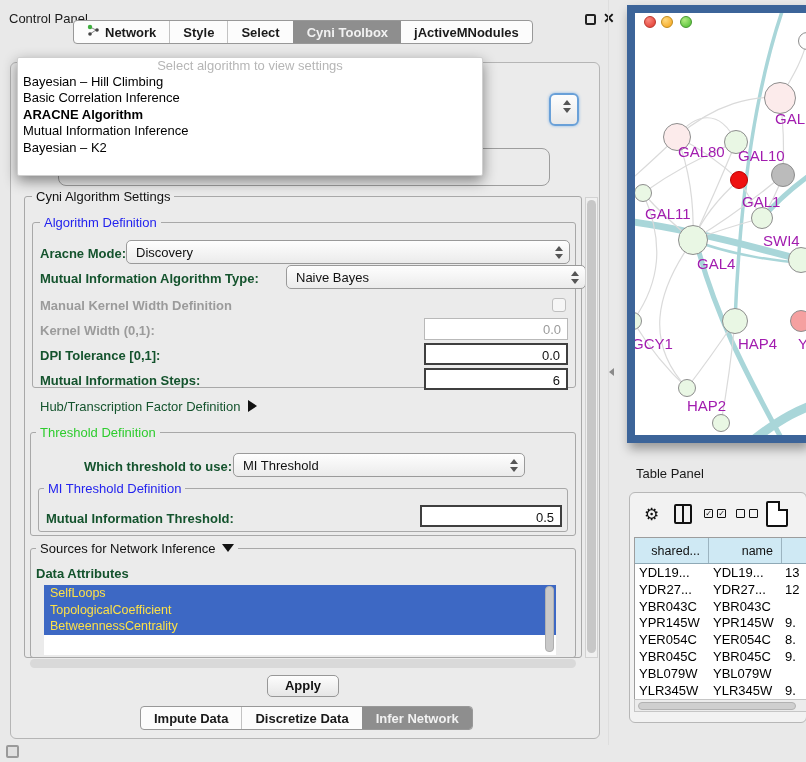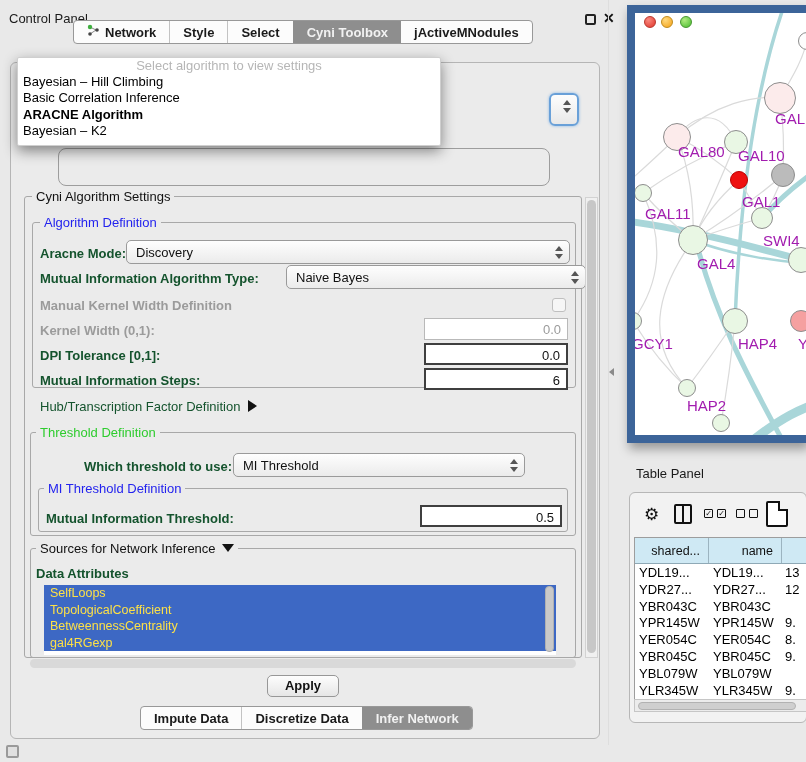--- a/index.html
+++ b/index.html
@@ -68,23 +68,23 @@
   .h-scroll { position:absolute; left:30px; top:659px; width:546px; height:9px; background:#d9d9d9; border-radius:5px; }
 
   .apply-btn { position:absolute; left:267px; top:675px; width:72px; height:22px; border:1px solid #979797;
                border-radius:5px; background:linear-gradient(#fdfdfd,#e6e6e6); font-size:13px; font-weight:bold;
                text-align:center; line-height:20px; }
 
   .bottom-tabs { position:absolute; left:140px; top:706px; height:24px; display:flex;
                  background:#fcfcfc; border:1px solid #989898; border-radius:4px; overflow:hidden; }
 
   
-  .dd-overlay { position:absolute; left:17px; top:57px; width:424px; background:#fff;
+  .dd-overlay { position:absolute; left:17px; top:57px; width:466px; background:#fff;
                 border:1px solid #cfcfcf; border-radius:2px; box-shadow:0 5px 14px rgba(0,0,0,.45);
-                z-index:50; padding:1px 0 5px 0; }
+                z-index:50; padding:1px 0 19px 0; }
   .dd-prompt { text-align:center; color:#b6b6b6; font-size:13px; height:15px; line-height:14px; }
   .dd-item { font-size:13px; height:16.4px; line-height:16.4px; padding-left:5px; color:#000; white-space:nowrap; }
   .dd-item.bold { font-weight:bold; }
 
   
   .div-line1 { position:absolute; left:608px; top:0; width:1px; height:745px; background:#dedede; }
   .divider-arrow { position:absolute; left:609px; top:368px; width:0; height:0;
                    border-top:4px solid transparent; border-bottom:4px solid transparent; border-right:5px solid #8a8a8a; }
 
   
@@ -221,21 +221,20 @@
   <div class="lbl b" style="left:46px;top:511px;">Mutual Information Threshold:</div>
   <div class="field en" style="left:420px;top:505px;width:142px;">0.5</div>
 
   <div class="group" style="left:30px;top:548px;width:546px;height:110px;"></div>
   <div class="group-legend" style="left:36px;top:541px;"><span>Sources for Network Inference</span><span class="tri-down"></span></div>
   <div class="lbl b" style="left:36px;top:566px;">Data Attributes</div>
   <div class="attr-list">
       <div class="attr-item">SelfLoops</div>
       <div class="attr-item">TopologicalCoefficient</div>
       <div class="attr-item">BetweennessCentrality</div>
-      <div class="attr-item">gal4RGexp</div>
     </div>
   <div class="attr-scroll"></div>
 
   <div class="v-scroll-track"></div>
   <div class="v-scroll-thumb"></div>
   <div class="h-scroll"></div>
 
   <div class="apply-btn">Apply</div>
 
   <div class="bottom-tabs">
@@ -243,20 +242,21 @@
       <div class="tab">Discretize Data</div>
       <div class="tab sel">Infer Network</div>
     </div>
 
   <div class="dd-overlay">
     <div class="dd-prompt">Select algorithm to view settings</div>
     <div id="dd-items">
         <div class="dd-item">Bayesian – Hill Climbing</div>
         <div class="dd-item">Basic Correlation Inference</div>
         <div class="dd-item bold">ARACNE Algorithm</div>
+        <div class="dd-item">Mutual Information Inference</div>
         <div class="dd-item">Bayesian – K2</div>
       </div>
   </div>
 
   <div class="div-line1"></div>
   <div class="divider-arrow"></div>
 
   <div class="net-window">
     <div class="net-canvas">
       <svg class="edges" width="172" height="422" viewBox="0 0 172 422">

